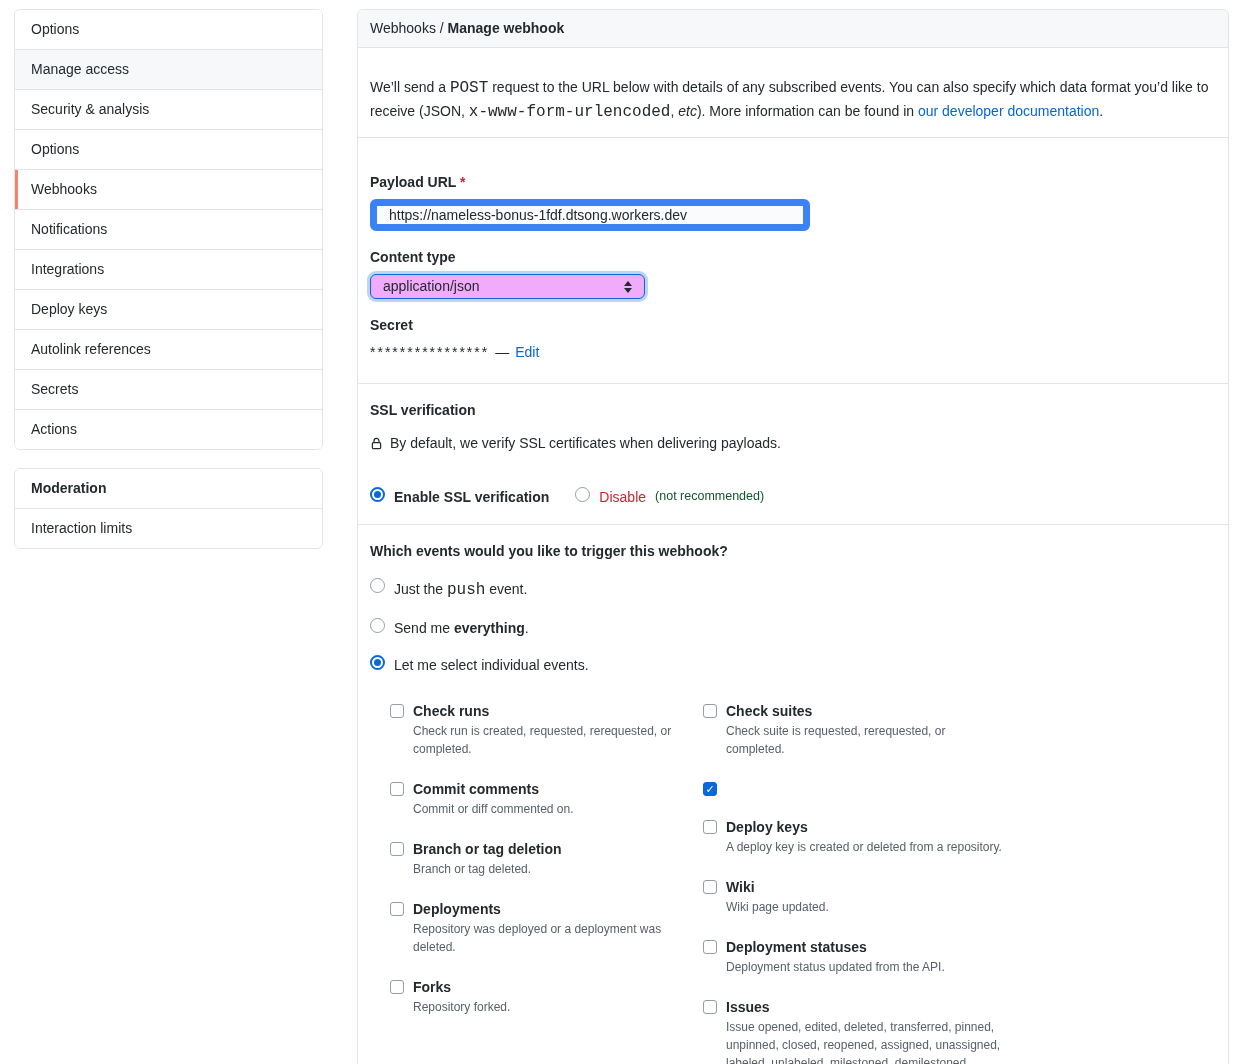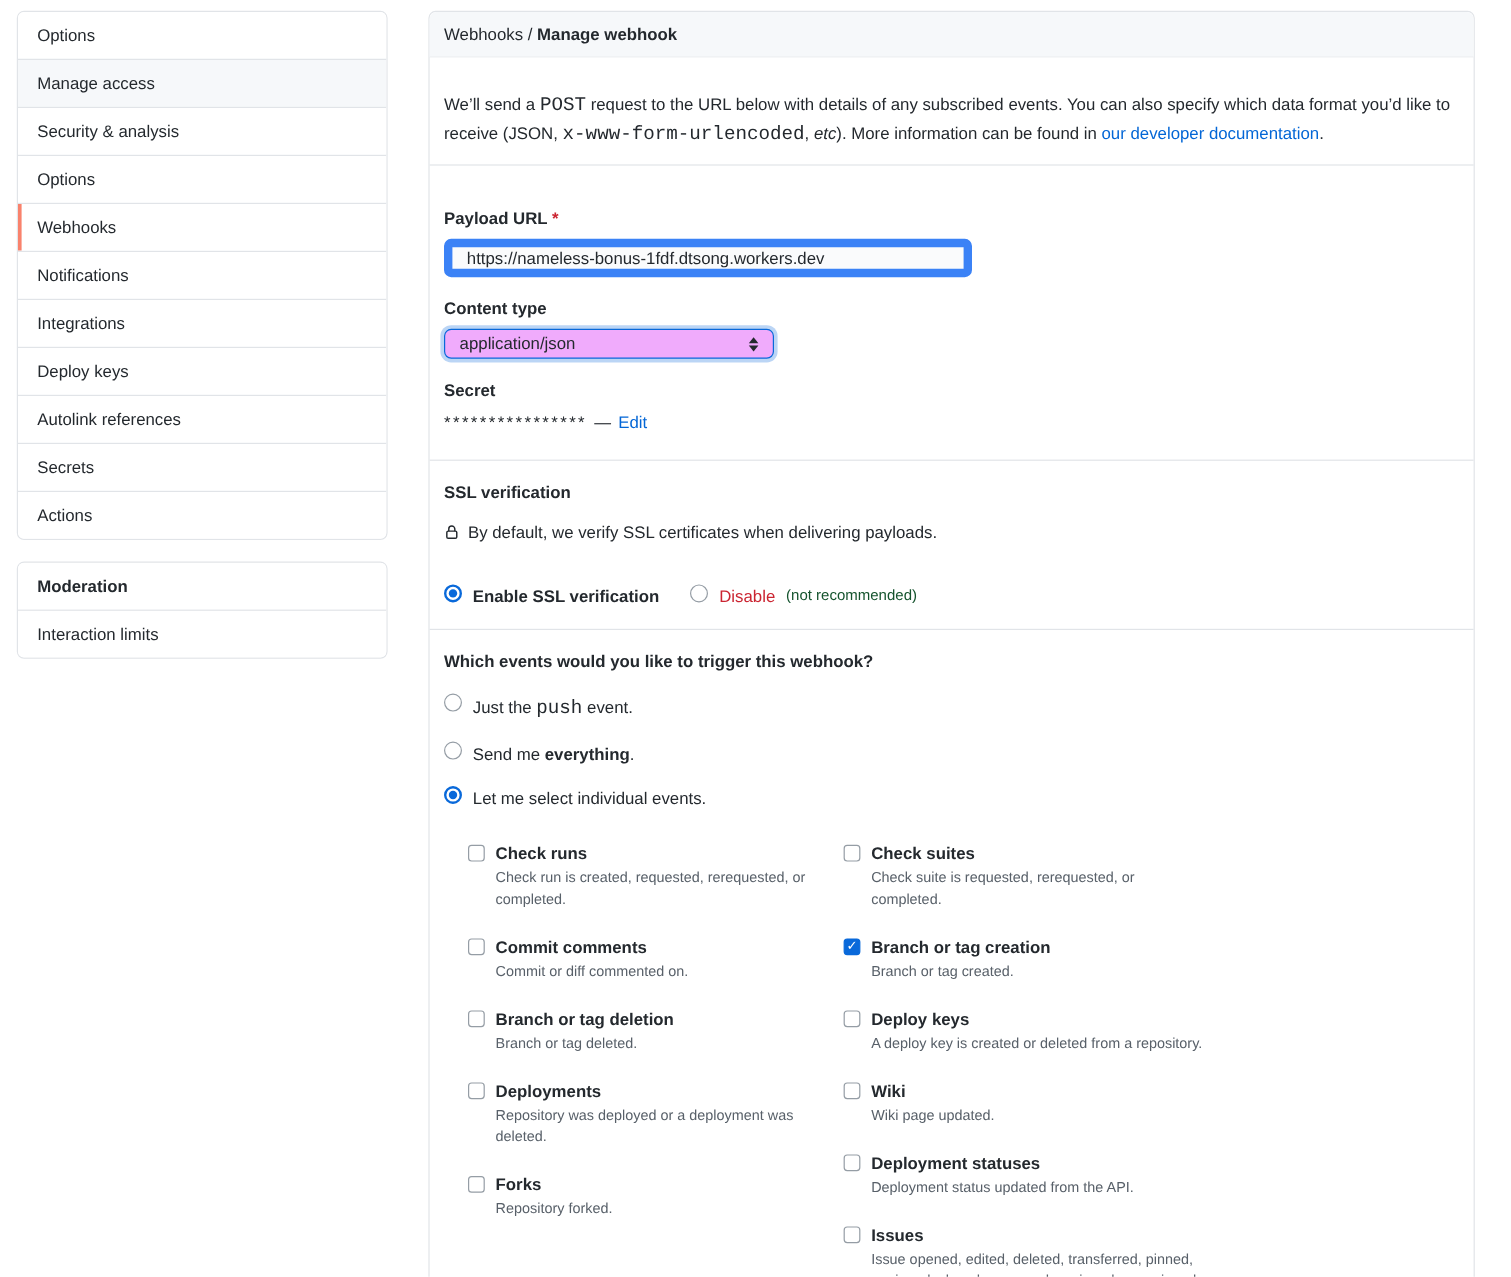--- a/index.html
+++ b/index.html
@@ -263,24 +263,20 @@
           <div class="event-item">
             <span class="checkbox"></span>
             <span class="txt">
               <span class="event-label">Check suites</span>
               <div class="event-desc">Check suite is requested, rerequested, or completed.</div>
             </span>
           </div>
 
           <div class="event-item">
             <span class="checkbox checked"></span>
-            <span class="txt">
-              <span class="event-label">Branch or tag creation</span>
-              <div class="event-desc">Branch or tag created.</div>
-            </span>
           </div>
 
           <div class="event-item">
             <span class="checkbox"></span>
             <span class="txt">
               <span class="event-label">Deploy keys</span>
               <div class="event-desc">A deploy key is created or deleted from a repository.</div>
             </span>
           </div>
 

